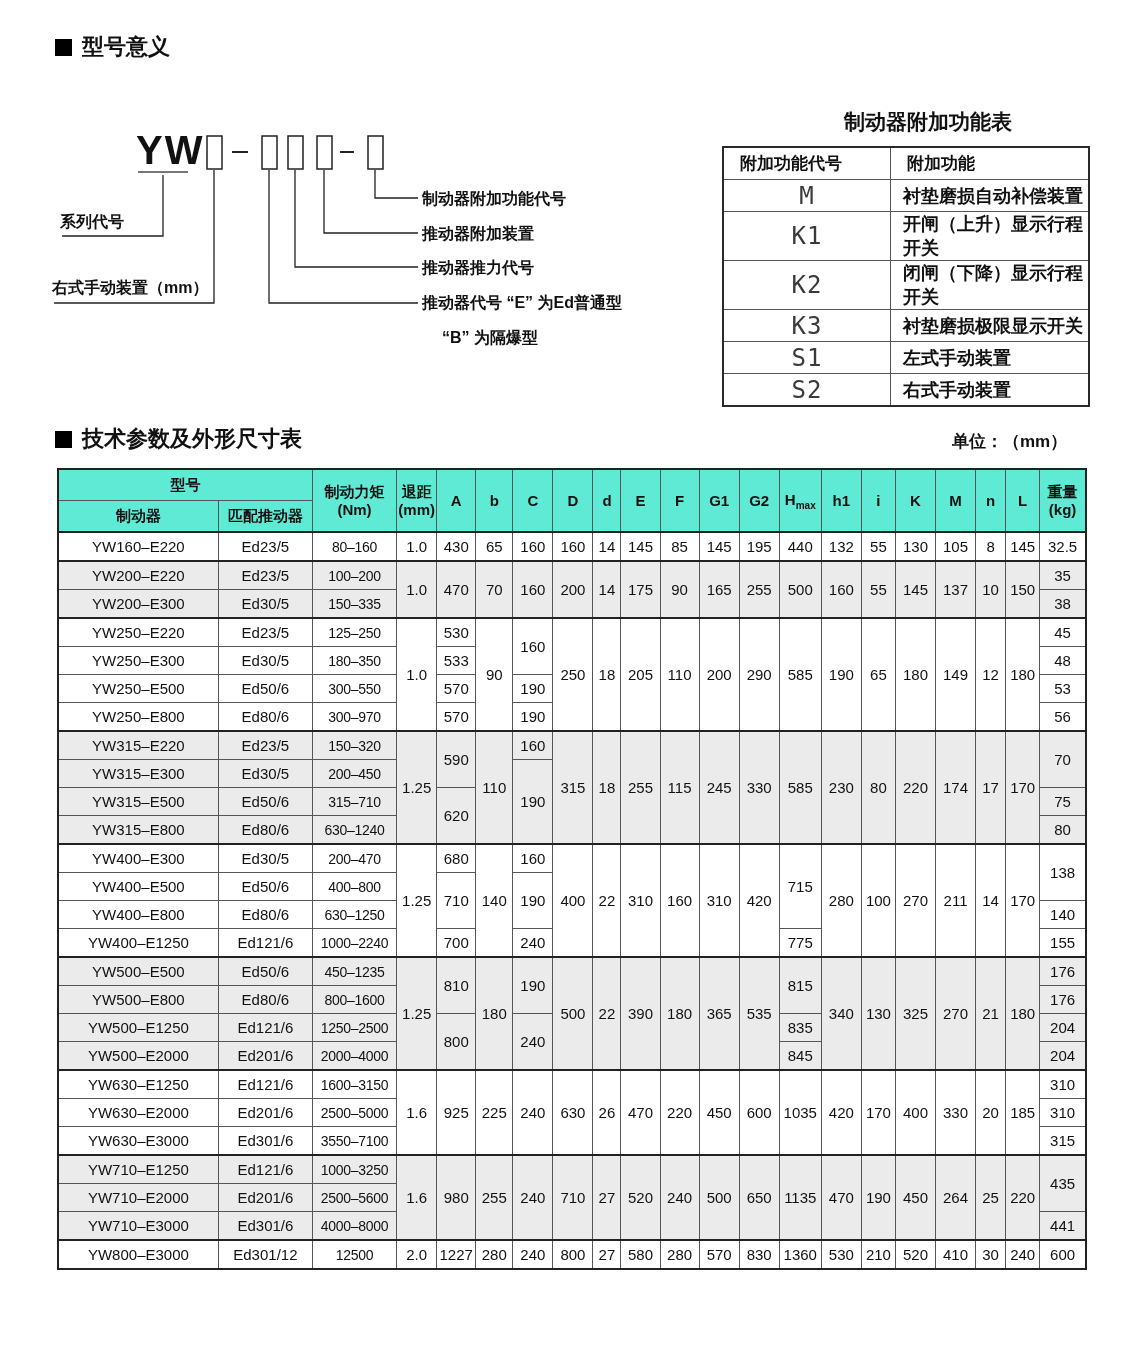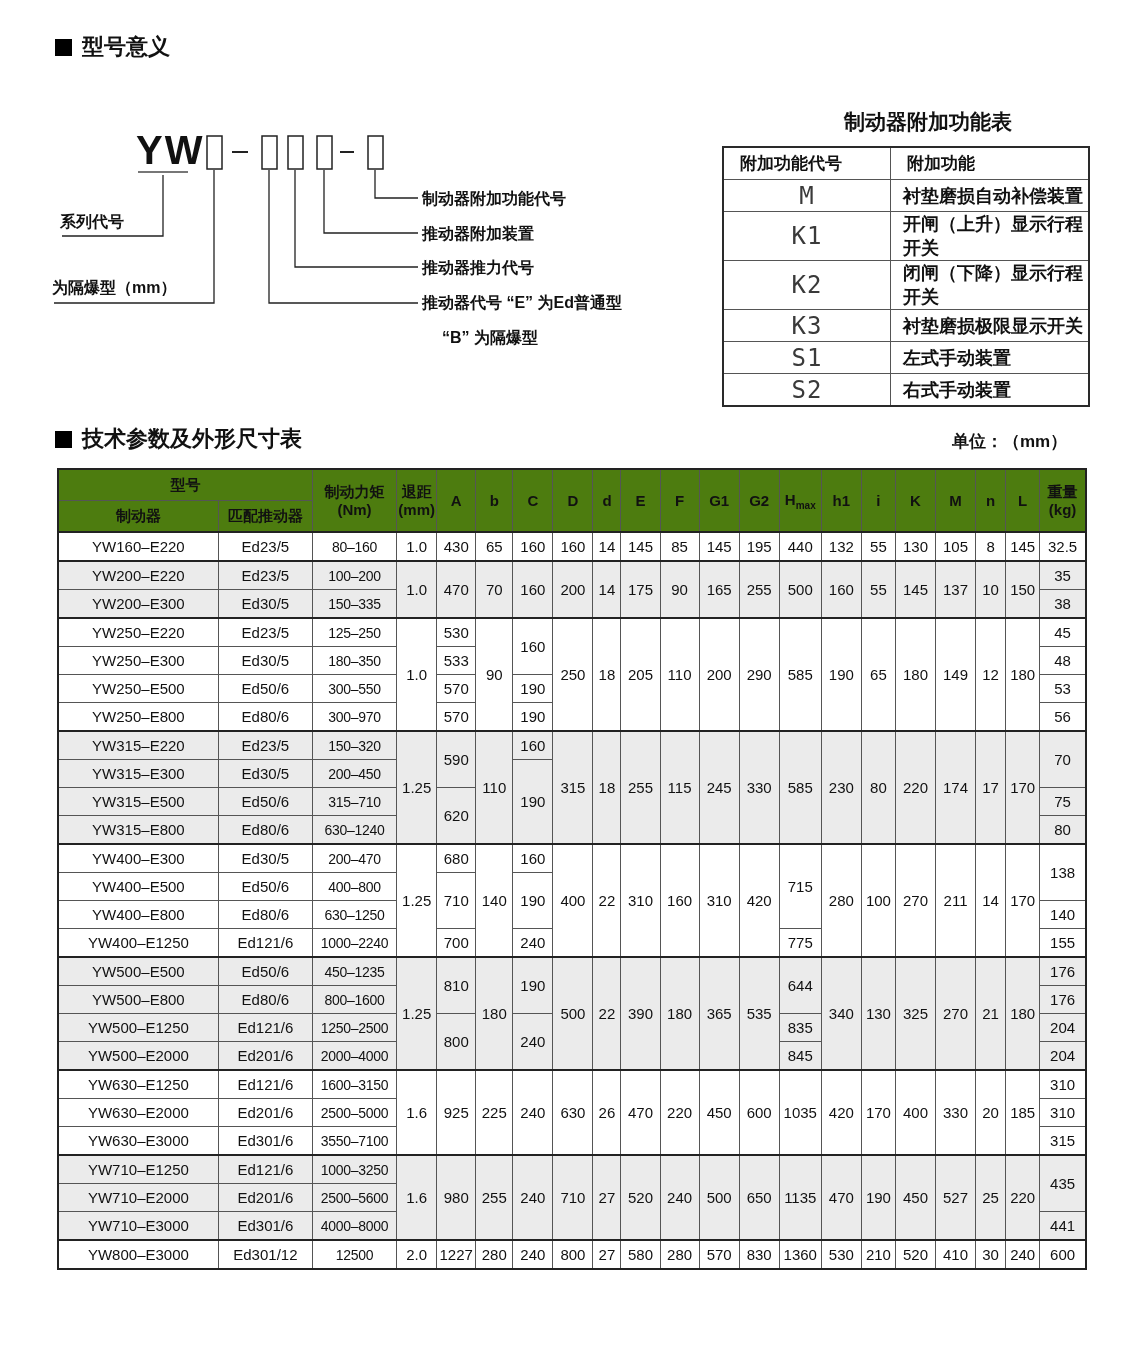--- a/index.html
+++ b/index.html
@@ -35,21 +35,21 @@
                        font-family:"DejaVu Sans Mono","Liberation Mono",monospace; letter-spacing:1px; }
   table.func td.desc { font-size:18px; font-weight:bold; padding-left:12px; }
 
   
   .unit { position:absolute; left:952px; top:430px; font-size:17px; font-weight:bold; }
 
   
   table.spec { position:absolute; left:57px; top:468px; width:1030px;
                border-collapse:collapse; table-layout:fixed; text-align:center;
                border:2px solid #222; }
-  table.spec th { height:30px; font-size:15px; font-weight:bold; background:#4d7c0f;
+  table.spec th { height:30px; font-size:15px; font-weight:bold; background:#5eead4;
                   border:1px solid #555; padding:0; }
   table.spec td { height:27px; font-size:15px; border:1px solid #555; padding:0; }
   table.spec .pre { white-space:pre-line; line-height:1.15; }
   table.spec tr.shaded td { background:#ebebeb; }
   table.spec tr.group-start td { border-top:2px solid #222; }
   table.spec td.torque-cell { font-size:14px; letter-spacing:-0.3px; }
   table.spec sub { font-size:10px; }
 </style>
 </head>
 <body>
@@ -77,21 +77,21 @@
 
       <polyline points="113,47 113,108 12,108" fill="none" stroke="#222" stroke-width="1.3"></polyline>
       <polyline points="164,42 164,175 4,175" fill="none" stroke="#222" stroke-width="1.3"></polyline>
       <polyline points="219,42 219,175 368,175" fill="none" stroke="#222" stroke-width="1.3"></polyline>
       <polyline points="245,42 245,139 368,139" fill="none" stroke="#222" stroke-width="1.3"></polyline>
       <polyline points="274,42 274,105 368,105" fill="none" stroke="#222" stroke-width="1.3"></polyline>
       <polyline points="325,42 325,70 368,70" fill="none" stroke="#222" stroke-width="1.3"></polyline>
     </svg>
     <div class="yw">YW</div>
     <div class="dlabel lbl-series">系列代号</div>
-    <div class="dlabel lbl-wheel">为隔爆型（mm）</div>
+    <div class="dlabel lbl-wheel">右式手动装置（mm）</div>
     <div class="dlabel lbl-func">制动器附加功能代号</div>
     <div class="dlabel lbl-attach">推动器附加装置</div>
     <div class="dlabel lbl-thrust">推动器推力代号</div>
     <div class="dlabel lbl-code1">推动器代号 “E” 为Ed普通型</div>
     <div class="dlabel lbl-code2">“B” 为隔爆型</div>
   </div>
 
   <div class="func-wrap">
     <div class="func-title">制动器附加功能表</div>
     <table class="func">
@@ -384,21 +384,21 @@
           <td rowspan="4" class="value-cell">1.25</td>
           <td rowspan="2" class="value-cell">810</td>
           <td rowspan="4" class="value-cell">180</td>
           <td rowspan="2" class="value-cell">190</td>
           <td rowspan="4" class="value-cell">500</td>
           <td rowspan="4" class="value-cell">22</td>
           <td rowspan="4" class="value-cell">390</td>
           <td rowspan="4" class="value-cell">180</td>
           <td rowspan="4" class="value-cell">365</td>
           <td rowspan="4" class="value-cell">535</td>
-          <td rowspan="2" class="value-cell">644</td>
+          <td rowspan="2" class="value-cell">815</td>
           <td rowspan="4" class="value-cell">340</td>
           <td rowspan="4" class="value-cell">130</td>
           <td rowspan="4" class="value-cell">325</td>
           <td rowspan="4" class="value-cell">270</td>
           <td rowspan="4" class="value-cell">21</td>
           <td rowspan="4" class="value-cell">180</td>
           <td class="value-cell">176</td>
         </tr>
         <tr class=" shaded">
           <td class="model-cell">YW500–E800</td>
@@ -468,21 +468,21 @@
           <td rowspan="3" class="value-cell">710</td>
           <td rowspan="3" class="value-cell">27</td>
           <td rowspan="3" class="value-cell">520</td>
           <td rowspan="3" class="value-cell">240</td>
           <td rowspan="3" class="value-cell">500</td>
           <td rowspan="3" class="value-cell">650</td>
           <td rowspan="3" class="value-cell">1135</td>
           <td rowspan="3" class="value-cell">470</td>
           <td rowspan="3" class="value-cell">190</td>
           <td rowspan="3" class="value-cell">450</td>
-          <td rowspan="3" class="value-cell">527</td>
+          <td rowspan="3" class="value-cell">264</td>
           <td rowspan="3" class="value-cell">25</td>
           <td rowspan="3" class="value-cell">220</td>
           <td rowspan="2" class="value-cell">435</td>
         </tr>
         <tr class=" shaded">
           <td class="model-cell">YW710–E2000</td>
           <td class="thruster-cell">Ed201/6</td>
           <td class="torque-cell">2500–5600</td>
         </tr>
         <tr class=" shaded">

